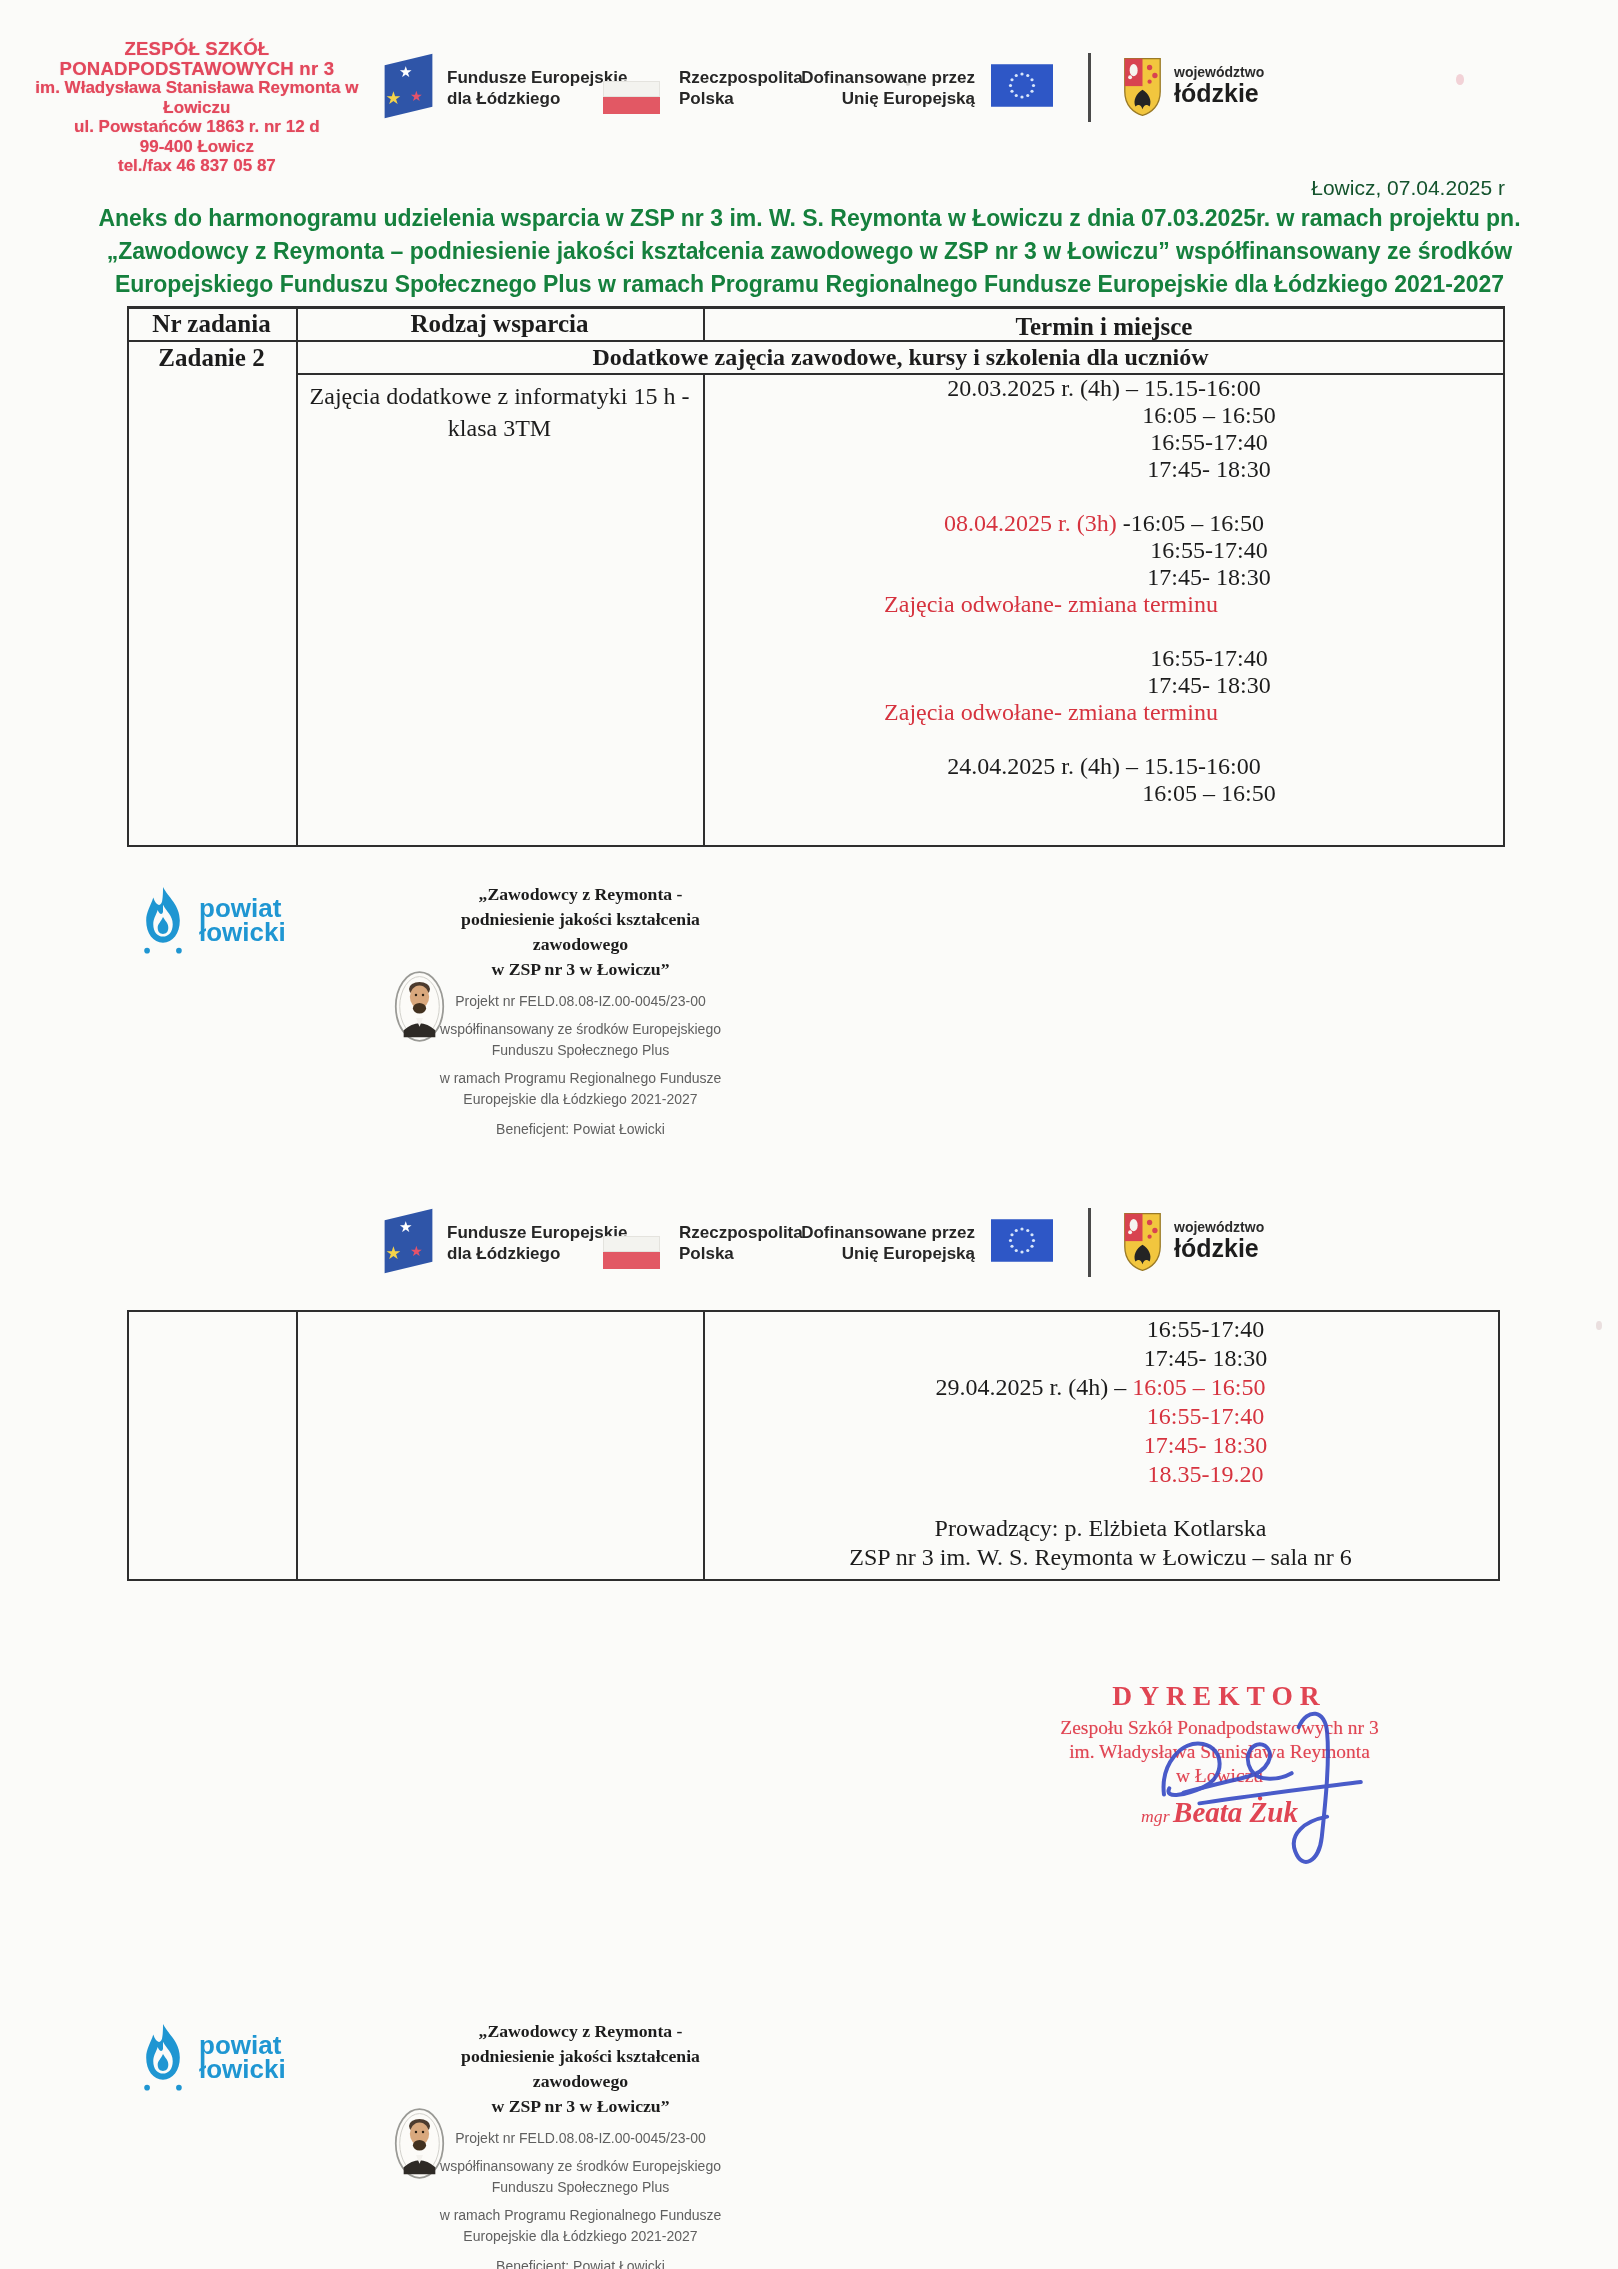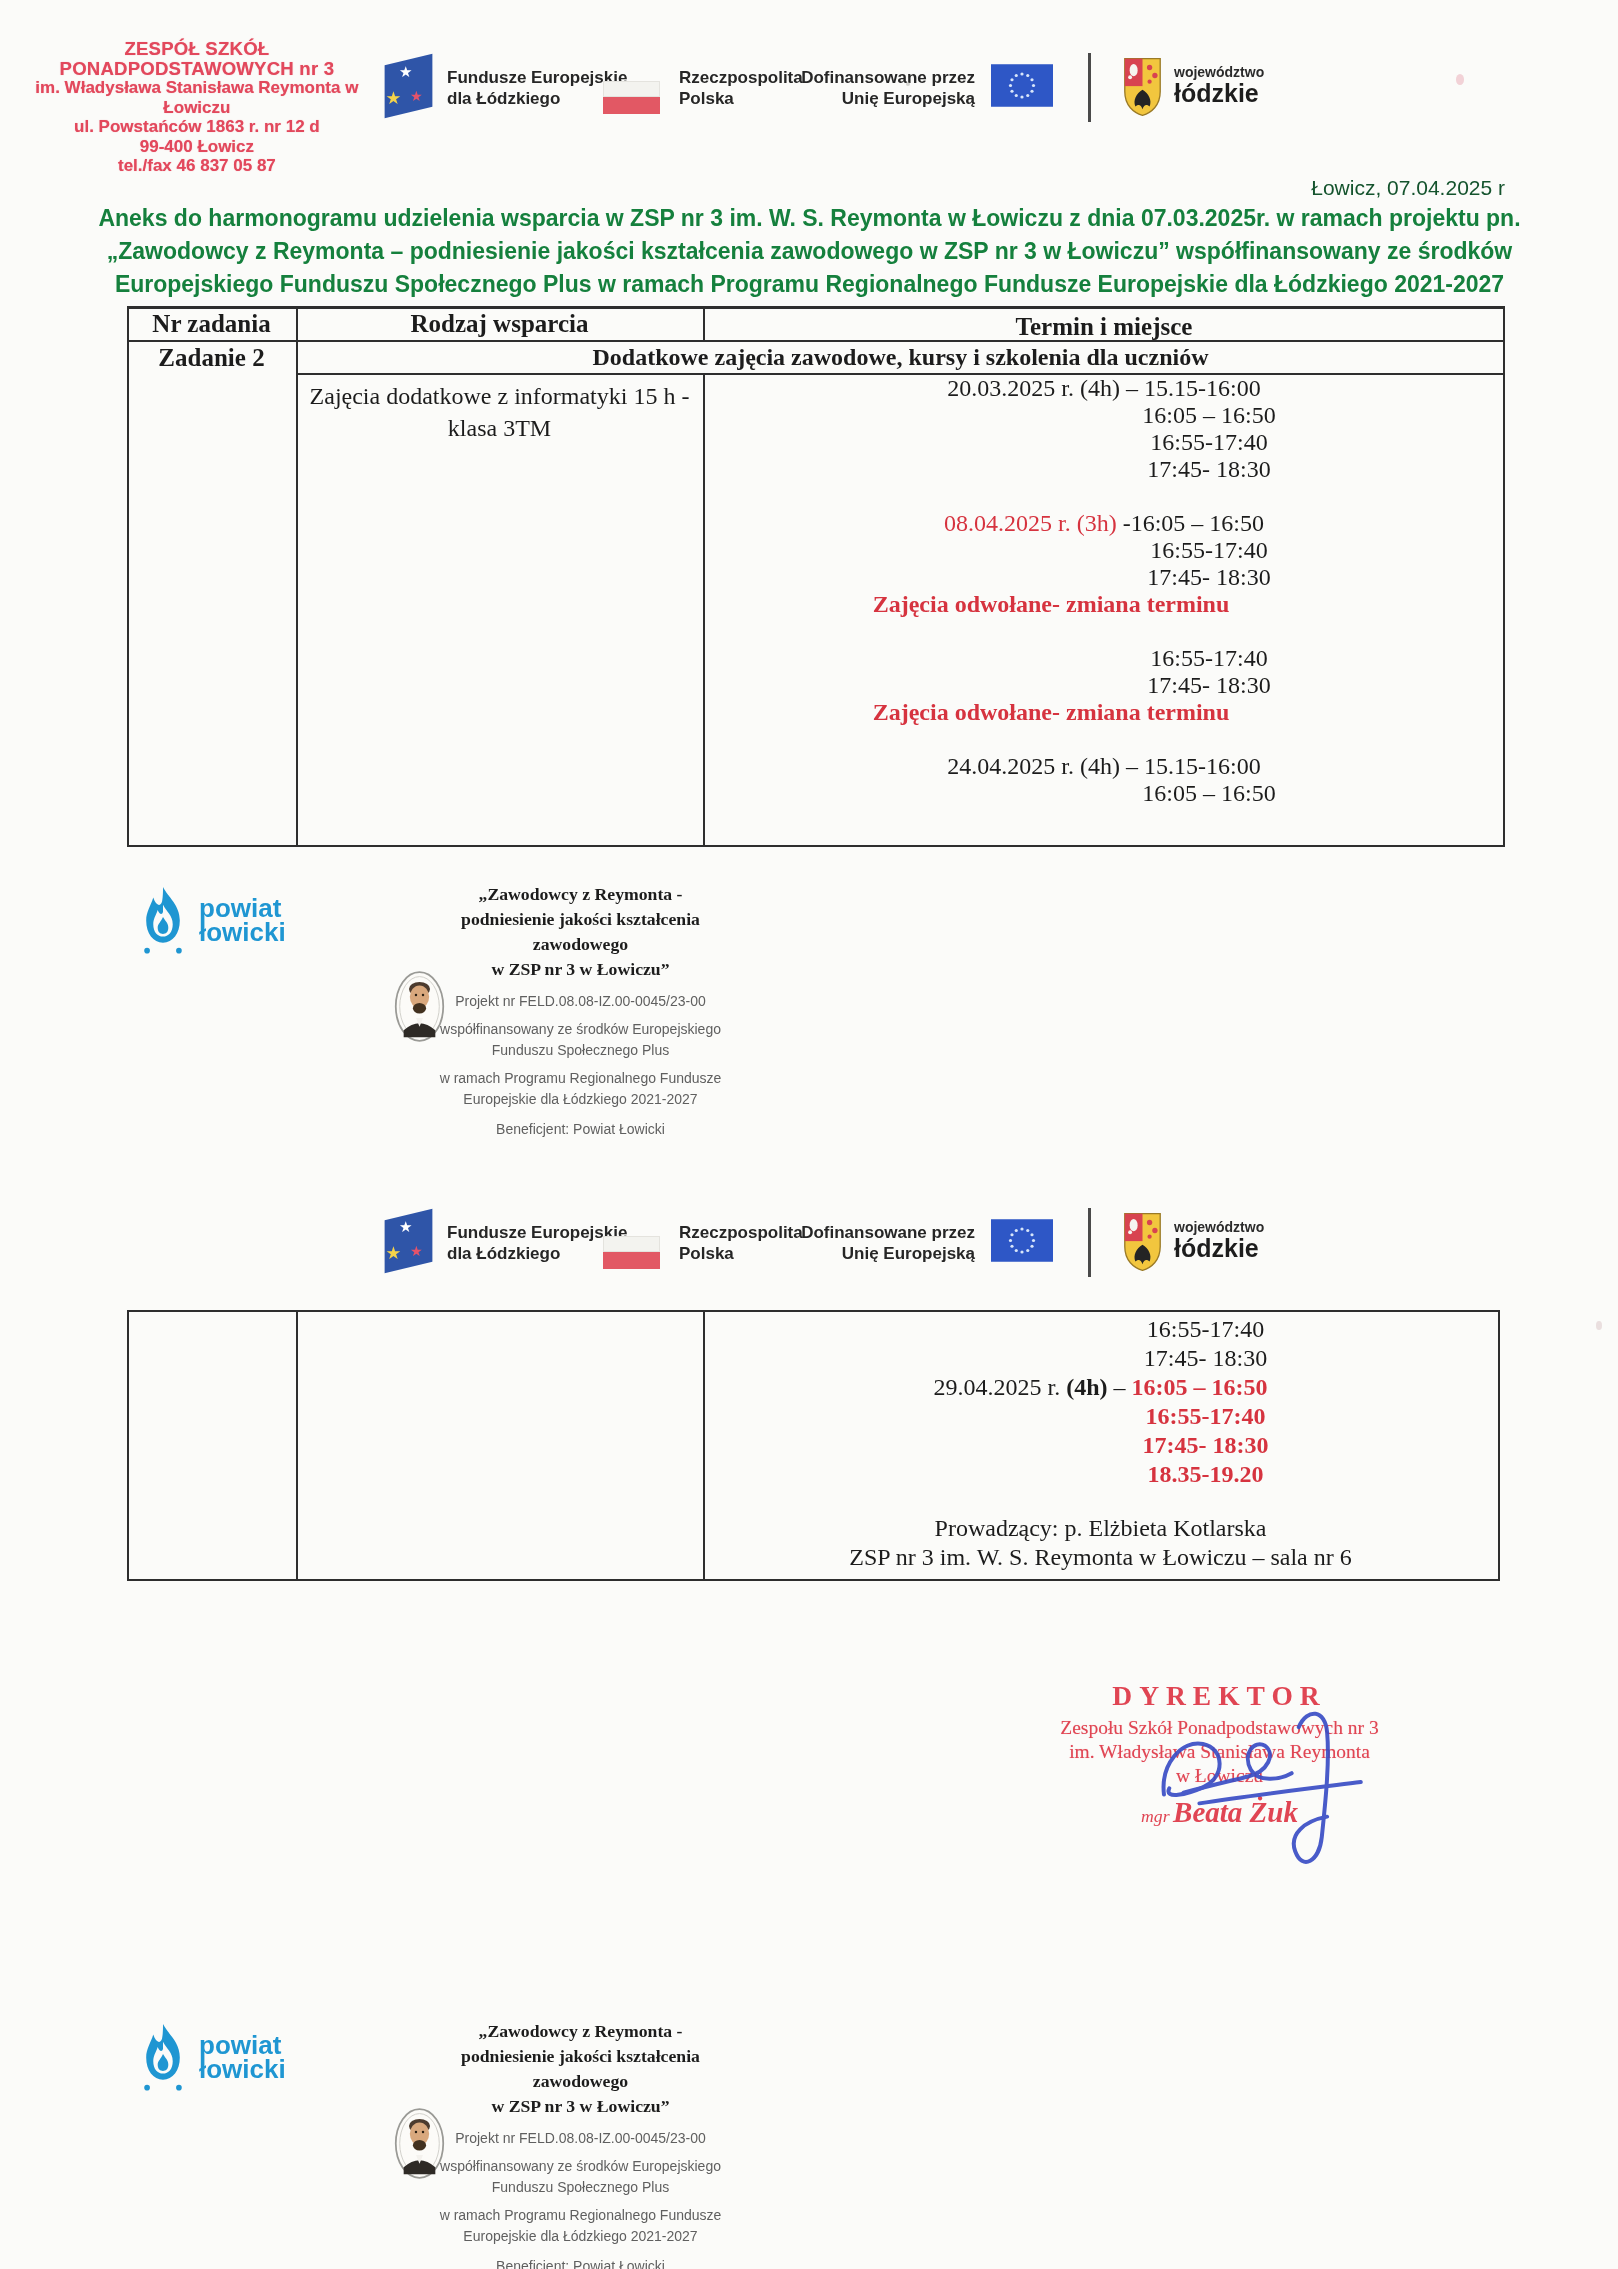--- a/index.html
+++ b/index.html
@@ -36,21 +36,21 @@
 
   
   .tline{position:absolute;background:#2e2e2e;}
   .cell-text{position:absolute;text-align:center;color:#1c1c1c;}
   .th{font-size:25px;font-weight:bold;}
   .sl{height:27px;text-align:center;font-size:24px;color:#1c1c1c;white-space:pre;}
   #sched2 .sl{height:29px;}
   .pos-time{transform:translateX(105px);}
   .pos-note{transform:translateX(-53px);}
   .c-red{color:#d6333f;}
-  .b{font-weight:bold;}
+  .b{font-weight:normal;}
 
   
   #director-stamp{left:1020px;top:1680px;width:399px;text-align:center;color:#e04553;}
   #director-stamp .dt{font-size:27.5px;font-weight:bold;letter-spacing:7px;}
   #director-stamp .dl{font-size:19.5px;line-height:24px;margin-top:3.5px;}
   #director-stamp .dl div{text-shadow:0 0 0.9px rgba(224,69,83,.4);}
   #director-stamp .dname{margin-top:8.9px;font-style:italic;}
   #director-stamp .dname .pre{font-size:17.7px;}
   #director-stamp .dname .nm{font-size:29px;font-weight:bold;}
   #signature{left:1148px;top:1695px;z-index:5;}

